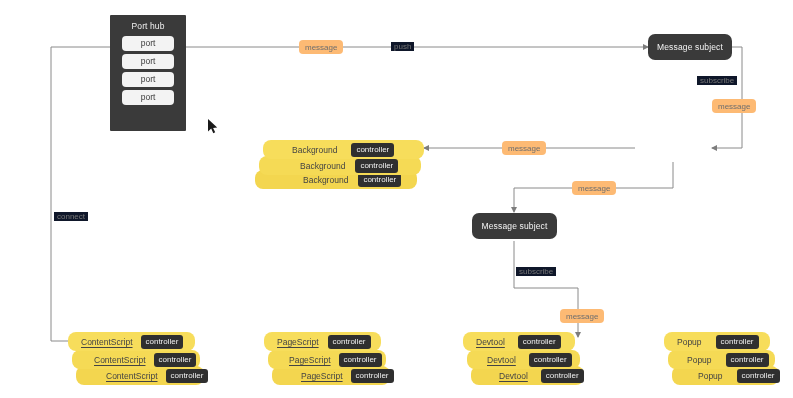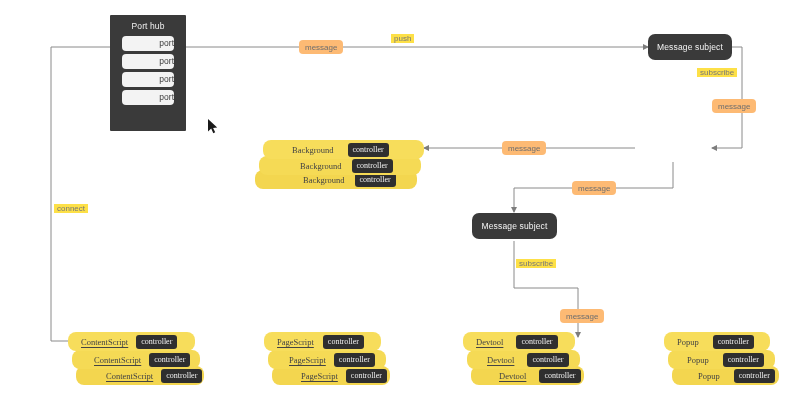--- a/index.html
+++ b/index.html
@@ -46,21 +46,21 @@
   }
   .port-pill {
     width: 52px;
     height: 15px;
     margin: 3px auto 0 auto;
     background: #f3f3f3;
     border-radius: 4px;
     color: #3b3b3b;
     font-size: 8.5px;
     line-height: 15px;
-    text-align: right;
+    text-align: center;
   }
 
   
   .dark-node {
     position: absolute;
     background: #3a3a3a;
     border-radius: 7px;
     color: #f5f5f5;
     font-size: 8.5px;
     display: flex;
@@ -83,40 +83,40 @@
     justify-content: center;
     z-index: 4;
     white-space: nowrap;
     padding: 0 6px;
     height: 14px;
   }
   .plain-label {
     position: absolute;
     color: #777777;
     font-size: 8px;
-    background: #fde047;
+    background: #0f172a;
     padding: 0 3px;
     z-index: 4;
     white-space: nowrap;
+    margin-top: 8px;
   }
 
   
   .stack {
     position: absolute;
     z-index: 3;
   }
   .card {
     position: absolute;
     background: #f7dd5b;
     border-radius: 8px;
     height: 19px;
     display: flex;
     align-items: center;
     box-sizing: border-box;
-    font-family: Liberation Serif, serif;
   }
   .card.back   { background: #f3d64f; }
   .card.mid    { background: #f5da55; }
   .card-text {
     color: #444444;
     font-size: 8.5px;
     white-space: nowrap;
   }
   .card-text.uline {
     text-decoration: underline;

